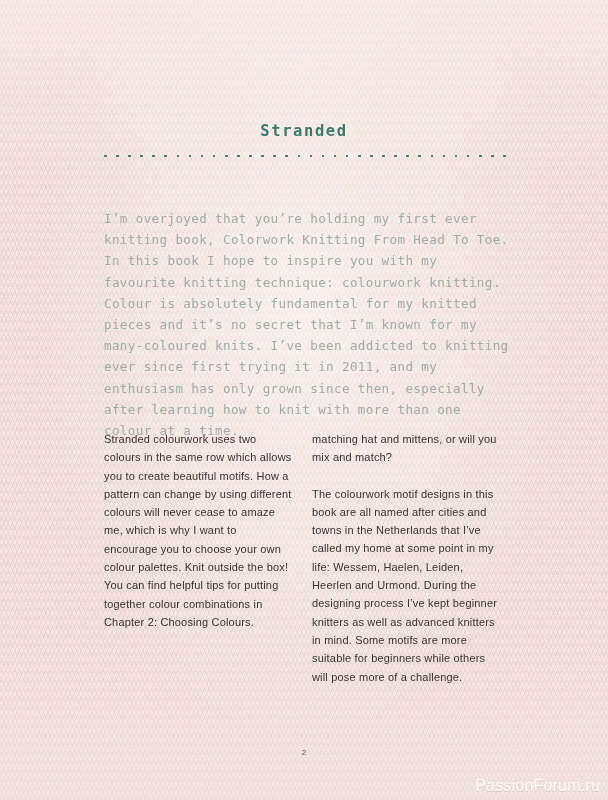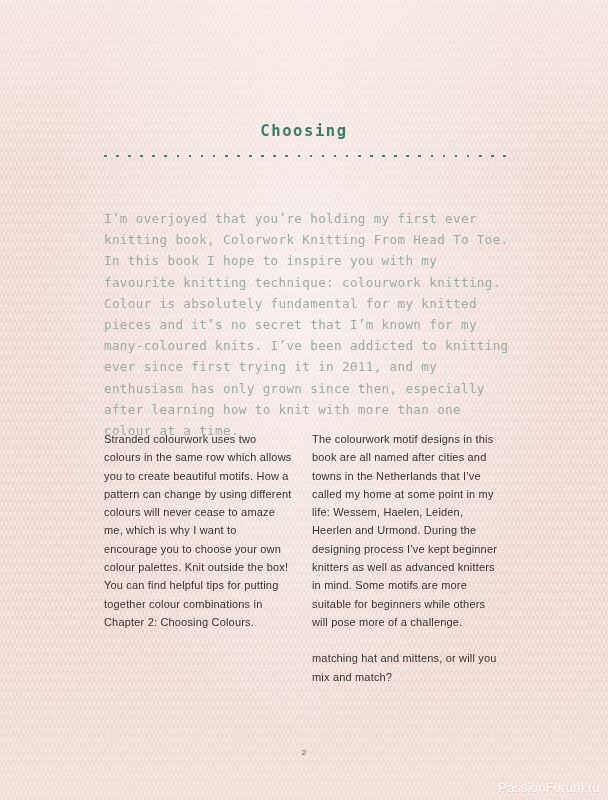--- a/index.html
+++ b/index.html
@@ -165,38 +165,38 @@
     font-size: 8px;
     color: #6a5d59;
   }
 
   
   .watermark {
     position: absolute;
     right: 8px;
     bottom: 5px;
     font-family: "Liberation Sans", sans-serif;
-    font-size: 13px;
+    font-size: 16px;
     letter-spacing: 0.2px;
     color: #ffffff;
     opacity: 0.92;
     text-shadow: 0 1px 0 rgba(205,176,168,0.55);
   }
 </style>
 </head>
 <body>
 
 <div class="page">
 
   <div class="knit-texture"></div>
   <div class="knit-sheen"></div>
 
   <div class="content">
 
-    <div class="page-title">Choosing</div>
+    <div class="page-title">Stranded</div>
 
     <div class="dot-rule">
         <span class="dot" style="background: rgb(63, 125, 110);"></span>
         <span class="dot" style="background: rgb(63, 125, 110);"></span>
         <span class="dot" style="background: rgb(63, 125, 110);"></span>
         <span class="dot" style="background: rgb(63, 125, 110);"></span>
         <span class="dot" style="background: rgb(63, 125, 110);"></span>
         <span class="dot" style="background: rgb(63, 125, 110);"></span>
         <span class="dot" style="background: rgb(63, 125, 110);"></span>
         <span class="dot" style="background: rgb(63, 125, 110);"></span>
@@ -230,22 +230,22 @@
 
     <div class="intro">I’m overjoyed that you’re holding my first ever knitting book, Colorwork Knitting From Head To Toe. In this book I hope to inspire you with my favourite knitting technique: colourwork knitting. Colour is absolutely fundamental for my knitted pieces and it’s no secret that I’m known for my many-coloured knits. I’ve been addicted to knitting ever since first trying it in 2011, and my enthusiasm has only grown since then, especially after learning how to knit with more than one colour at a time.</div>
 
     <div class="body-cols">
 
       <div class="col col-left">
         <p>Stranded colourwork uses two colours in the same row which allows you to create beautiful motifs. How a pattern can change by using different colours will never cease to amaze me, which is why I want to encourage you to choose your own colour palettes. Knit outside the box! You can find helpful tips for putting together colour combinations in Chapter 2: Choosing Colours.</p>
       </div>
 
       <div class="col col-right">
+        <p>matching hat and mittens, or will you mix and match?</p>
         <p>The colourwork motif designs in this book are all named after cities and towns in the Netherlands that I’ve called my home at some point in my life: Wessem, Haelen, Leiden, Heerlen and Urmond. During the designing process I’ve kept beginner knitters as well as advanced knitters in mind. Some motifs are more suitable for beginners while others will pose more of a challenge.</p>
-        <p>matching hat and mittens, or will you mix and match?</p>
       </div>
 
     </div>
 
     <div class="folio">2</div>
 
     <div class="watermark">PassionForum.ru</div>
 
   </div>
 </div>

